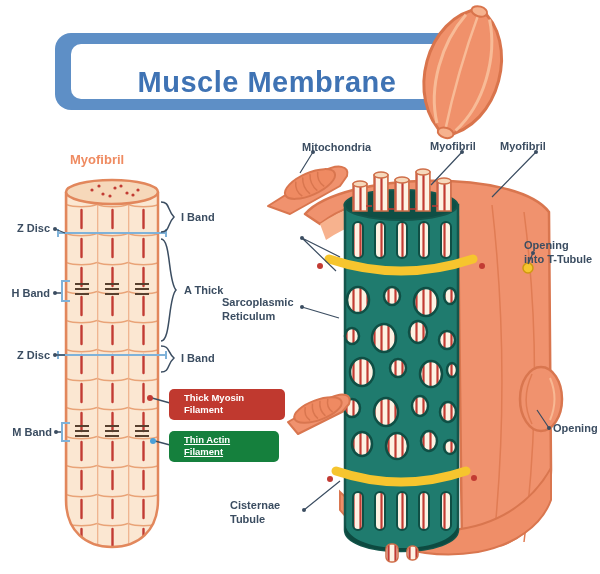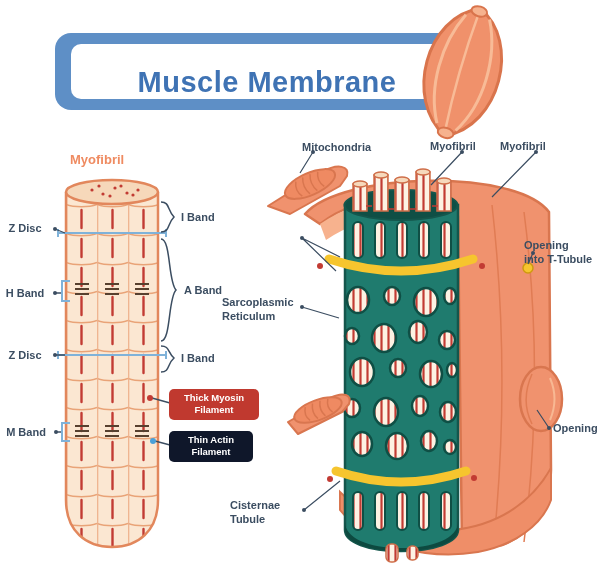--- a/index.html
+++ b/index.html
@@ -6,27 +6,27 @@
   .stage{position:relative;width:600px;height:574px;background:#ffffff;overflow:hidden;
          font-family:"Liberation Sans",sans-serif;}
   .banner{position:absolute;left:55px;top:33px;width:424px;height:77px;background:#5e8fc6;
           border-radius:16px;z-index:1;}
   .banner-inner{position:absolute;left:16px;top:11px;right:16px;bottom:11px;background:#ffffff;
           border-radius:10px;display:flex;align-items:flex-end;justify-content:center;}
   .title{font-size:29px;font-weight:700;color:#3f73b4;letter-spacing:.5px;}
   .art{position:absolute;left:0;top:0;width:600px;height:574px;z-index:2;}
   .lbl{position:absolute;z-index:3;font-weight:700;font-size:11px;color:#3b4d61;
        line-height:1.25;white-space:pre-line;}
-  .lbl.right{text-align:center;}
+  .lbl.right{text-align:right;}
   .lbl.center{text-align:left;}
   .heading{color:#ef8b61;font-size:13px;}
   .badge{position:absolute;z-index:3;font-weight:700;font-size:9.5px;color:#ffffff;
-         text-align:center;border-radius:5px;padding:3px 2px;line-height:1.3;white-space:pre-line;}
+         text-align:left;border-radius:5px;padding:3px 15px;line-height:1.3;white-space:pre-line;}
   .badge.red{background:#c0392f;}
-  .badge.blue{background:#0f172a;}
+  .badge.blue{background:#15803d;text-decoration:underline;}
 </style>
 </head>
 <body>
 
 <div class="stage">
 
   <div class="banner">
     <div class="banner-inner">
       <div class="title">Muscle Membrane</div>
     </div>
@@ -215,21 +215,21 @@
   </svg>
 
   <div class="lbl heading center" style="left:70px;top:152px;width:96px">Myofibril</div>
 
   <div class="lbl right" style="left:0;top:222px;width:50px">Z Disc</div>
   <div class="lbl right" style="left:0;top:287px;width:50px">H Band</div>
   <div class="lbl right" style="left:0;top:349px;width:50px">Z Disc</div>
   <div class="lbl right" style="left:0;top:426px;width:52px">M Band</div>
 
   <div class="lbl" style="left:181px;top:211px">I Band</div>
-  <div class="lbl" style="left:184px;top:284px">A Band</div>
+  <div class="lbl" style="left:184px;top:284px">A Thick</div>
   <div class="lbl" style="left:181px;top:352px">I Band</div>
 
   <div class="badge red" style="left:169px;top:389px;width:86px">Thick Myosin
 Filament</div>
   <div class="badge blue" style="left:169px;top:431px;width:80px">Thin Actin
 Filament</div>
 
   <div class="lbl center" style="left:302px;top:141px;width:92px">Mitochondria</div>
   <div class="lbl center" style="left:430px;top:140px;width:72px">Myofibril</div>
   <div class="lbl center" style="left:500px;top:140px;width:90px">Myofibril</div>

